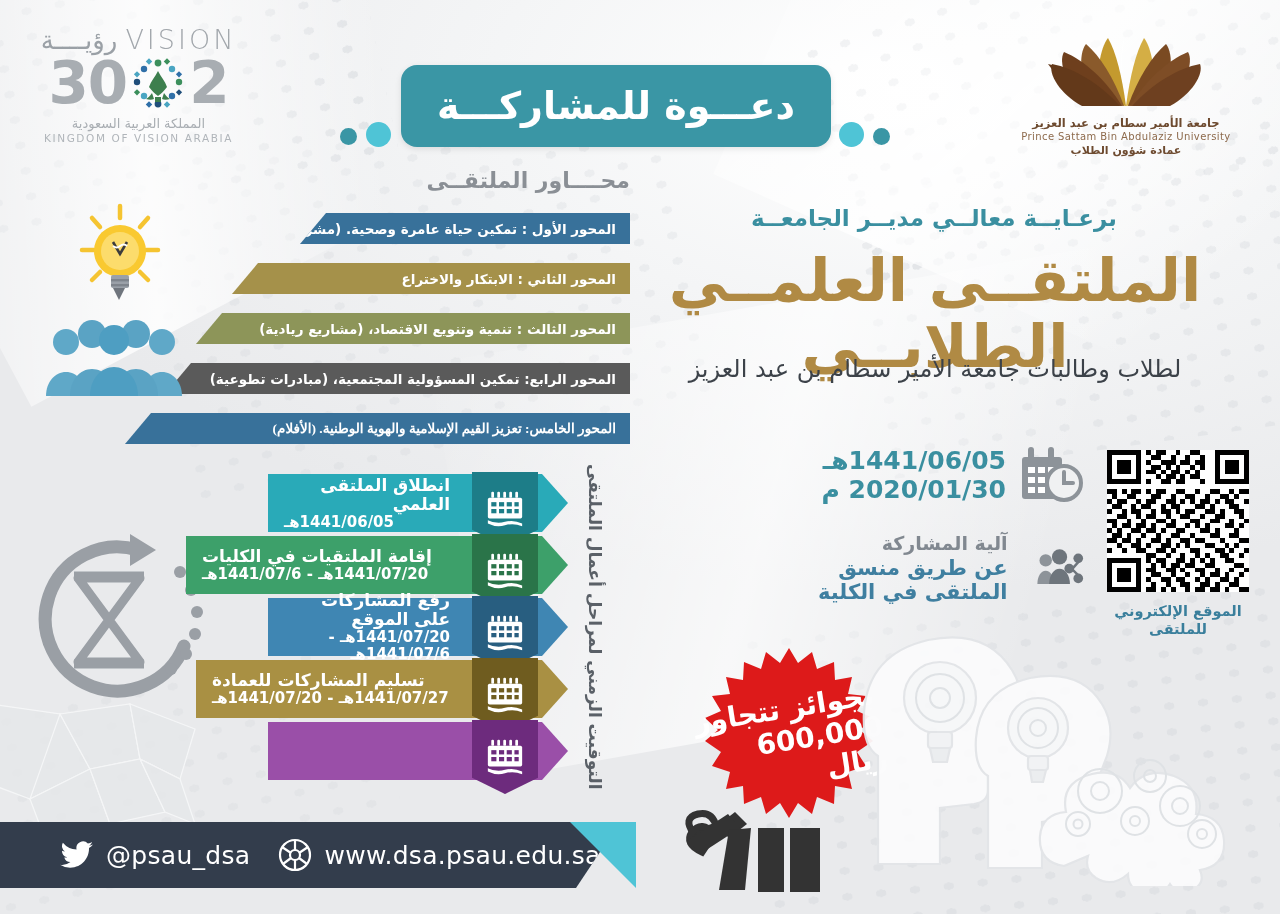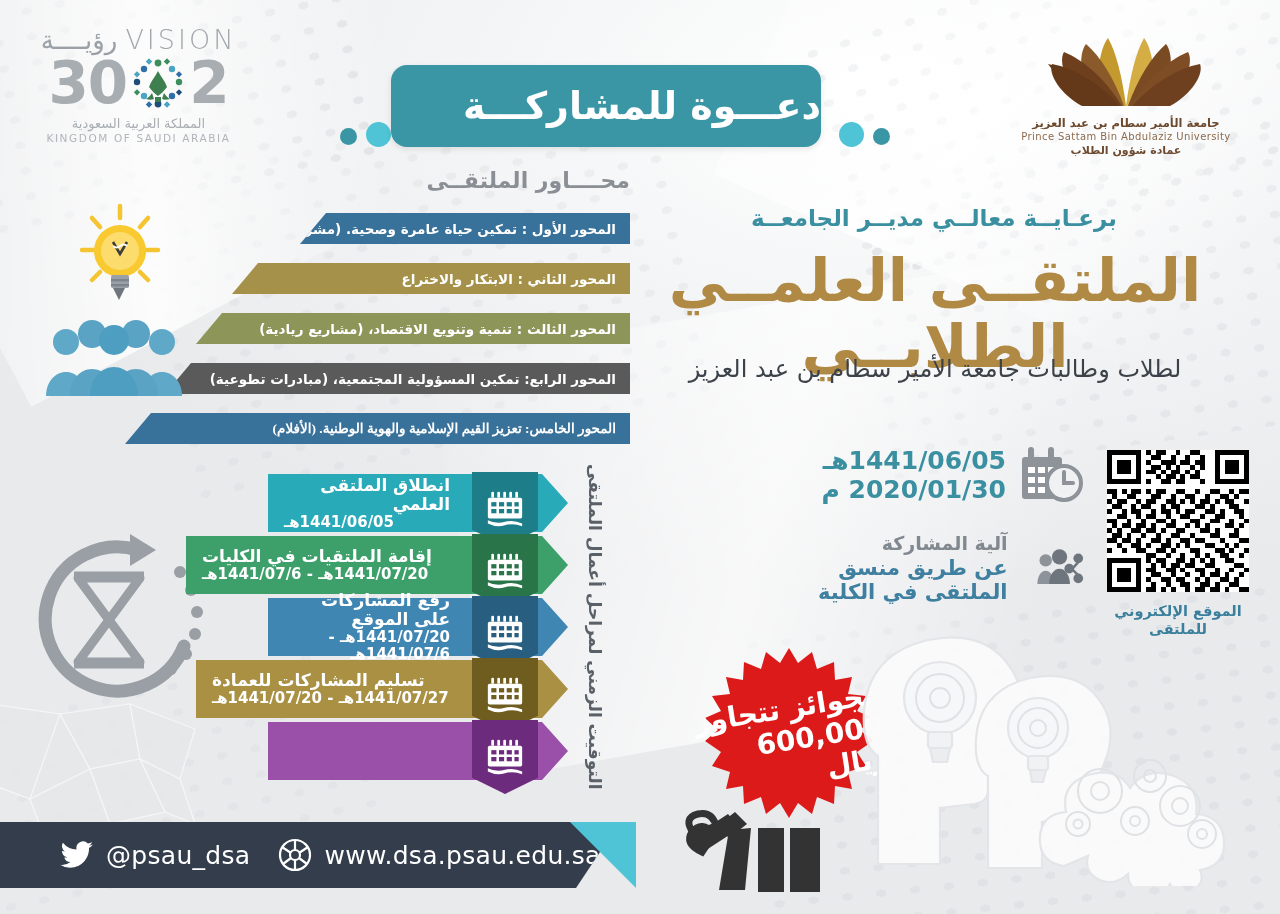--- a/index.html
+++ b/index.html
@@ -66,23 +66,23 @@
     position:absolute; right:34px; top:18px; width:240px; height:145px; text-align:center;
   }
   .psau-mark{ width:200px; height:92px; margin:0 auto; }
   .psau-ar{ font-size:11.5px; color:#6d4a2f; font-weight:700; letter-spacing:.5px; margin-top:2px;}
   .psau-en{ font-size:10px; color:#8d6a4c; letter-spacing:.4px; margin-top:1px;}
   .psau-dep{ font-size:11px; color:#6d4a2f; font-weight:700; margin-top:2px;}
 
   
   .invite-wrap{ position:absolute; left:336px; top:58px; width:560px; height:110px; }
   .invite-pill{
-    position:absolute; left:55px; top:7px; width:430px; height:82px;
+    position:absolute; left:65px; top:7px; width:430px; height:82px;
     background:#3a96a5; border-radius:16px;
-    display:flex; align-items:center; 
+    display:flex; align-items:center; justify-content:center;
     box-shadow:0 2px 6px rgba(0,0,0,.10);
   }
   .invite-pill span{
     color:#fff; font-size:38px; font-weight:700; letter-spacing:1px;
   }
   .dot{ position:absolute; border-radius:50%; }
   .d1{ width:17px; height:17px; background:#3a96a5; left:4px; top:70px; }
   .d2{ width:25px; height:25px; background:#4fc4d6; left:30px; top:64px; }
   .d3{ width:25px; height:25px; background:#4fc4d6; right:32px; top:64px; }
   .d4{ width:17px; height:17px; background:#3a96a5; right:6px; top:70px; }
@@ -258,21 +258,21 @@
           <rect x="37" y="47" width="4.6" height="4.6" fill="#4aa5c2" transform="rotate(45 39 49)"></rect>
           <path d="M30 16c-3 6-7 10-9 16 3 4 6 7 9 9 3-2 6-5 9-9-2-6-6-10-9-16z" fill="#3d7f4e"></path>
           <path d="M24 38c-2 3-4 5-6 6 3 1 6 1 8 0z" fill="#3d7f4e"></path>
           <path d="M36 38c2 3 4 5 6 6-3 1-6 1-8 0z" fill="#3d7f4e"></path>
           <path d="M27 42h6v5h-6z" fill="#3d7f4e"></path>
         </g>
       </svg>
       <span>30</span>
     </div>
     <div class="vision-sub1">المملكة العربية السعودية</div>
-    <div class="vision-sub2">KINGDOM OF SAUDI ARABIA</div>
+    <div class="vision-sub2">KINGDOM OF VISION ARABIA</div>
   </div>
 
   <div class="psau-logo">
     <svg class="psau-mark" viewBox="0 0 200 92">
       <g>
         <path d="M100 88 C96 58 90 34 82 20 C74 30 70 56 72 84 Z" fill="#c49a2e"></path>
         <path d="M100 88 C104 58 110 34 118 20 C126 30 130 56 128 84 Z" fill="#d4ae45"></path>
         <path d="M98 88 C88 60 74 38 60 26 C52 36 54 62 66 86 Z" fill="#8a5a2b"></path>
         <path d="M102 88 C112 60 126 38 140 26 C148 36 146 62 134 86 Z" fill="#7a4a22"></path>
         <path d="M96 88 C80 62 58 42 38 34 C32 44 40 68 60 86 Z" fill="#6e3f1d"></path>

